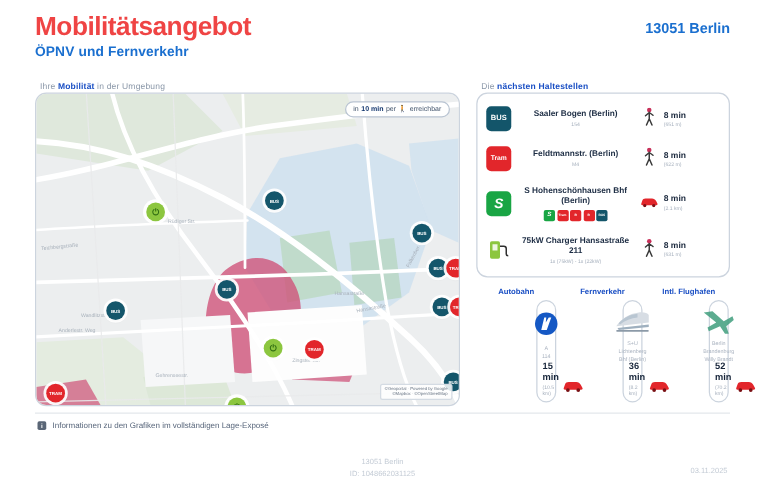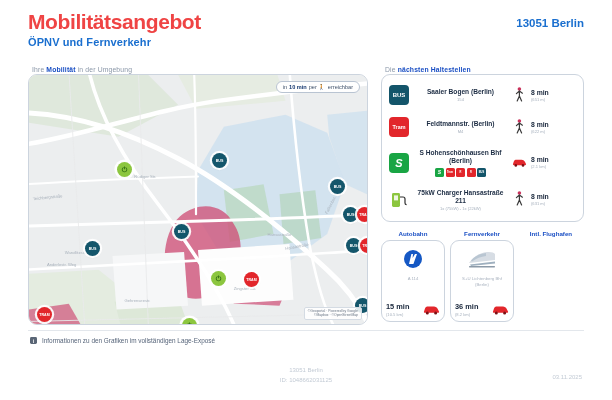--- a/index.html
+++ b/index.html
@@ -116,21 +116,21 @@
   
   .cards { position:absolute; left:381px; top:230px; display:flex; gap:5px; }
   .card-col { width:64px; }
   .card-cap {
     font-size:6.2px; font-weight:bold; color:#1a4fc4;
     text-align:center; margin-bottom:3px;
   }
   .card {
     height:82px; border:1px solid #ccd4de; border-radius:9px;
     background:#fff; padding:5px 4px 4px;
-    display:flex; flex-direction:column; align-items:center;
+    display:flex; flex-direction:column; align-items:center;margin-left:48px;
   }
   .card-icon { height:26px; display:flex; align-items:center; justify-content:center; }
   .ab-sign {
     width:18px; height:18px; border-radius:50%;
     background:#1558c4; display:flex; align-items:center; justify-content:center;
     color:#fff; font-size:10px; font-weight:bold;
   }
   .card-label {
     font-size:4.3px; color:#aab3c0; text-align:center; line-height:1.45;
     margin-top:4px; min-height:12px;
@@ -428,20 +428,39 @@
             <div class="car-ico"><svg width="17" height="11" viewBox="0 0 17 11">
                 <path d="M1 7.4 L2 4.6 C2.5 3.2 3.5 2.6 5 2.6 L11 2.6 C12.6 2.6 13.9 3.5 14.7 4.9 L16 7.4 C16.3 8.1 15.8 8.8 15 8.8 L2 8.8 C1.2 8.8 0.7 8.1 1 7.4 Z" fill="#e2262b"></path>
                 <circle cx="4.3" cy="9" r="1.5" fill="#7a1014"></circle>
                 <circle cx="12.6" cy="9" r="1.5" fill="#7a1014"></circle>
               </svg></div>
           </div>
         </div>
       </div>
       <div class="card-col">
         <div class="card-cap">Intl. Flughafen</div>
+        <div class="card">
+          <div class="card-icon">
+            <svg width="28" height="22" viewBox="0 0 28 22">
+              <path d="M2 4 L9 3 L18 11 L25 7 L26 10 L20 15 L22 21 L19 21 L15 15 L6 19 L5 16 L12 12 Z" fill="#3f9e7c" opacity="0.85"></path>
+            </svg>
+          </div>
+          <div class="card-label">Berlin Brandenburg Willy Brandt</div>
+          <div class="card-foot">
+            <div>
+              <div class="card-time">52 min</div>
+              <div class="card-dist">(70.2 km)</div>
+            </div>
+            <div class="car-ico"><svg width="17" height="11" viewBox="0 0 17 11">
+                <path d="M1 7.4 L2 4.6 C2.5 3.2 3.5 2.6 5 2.6 L11 2.6 C12.6 2.6 13.9 3.5 14.7 4.9 L16 7.4 C16.3 8.1 15.8 8.8 15 8.8 L2 8.8 C1.2 8.8 0.7 8.1 1 7.4 Z" fill="#e2262b"></path>
+                <circle cx="4.3" cy="9" r="1.5" fill="#7a1014"></circle>
+                <circle cx="12.6" cy="9" r="1.5" fill="#7a1014"></circle>
+              </svg></div>
+          </div>
+        </div>
       </div>
     </div>
 
   <div class="hr"></div>
   <div class="note">
     <span class="i-box">i</span>
     <span>Informationen zu den Grafiken im vollständigen Lage-Exposé</span>
   </div>
   <div class="foot-mid">
     <div>13051 Berlin</div>

